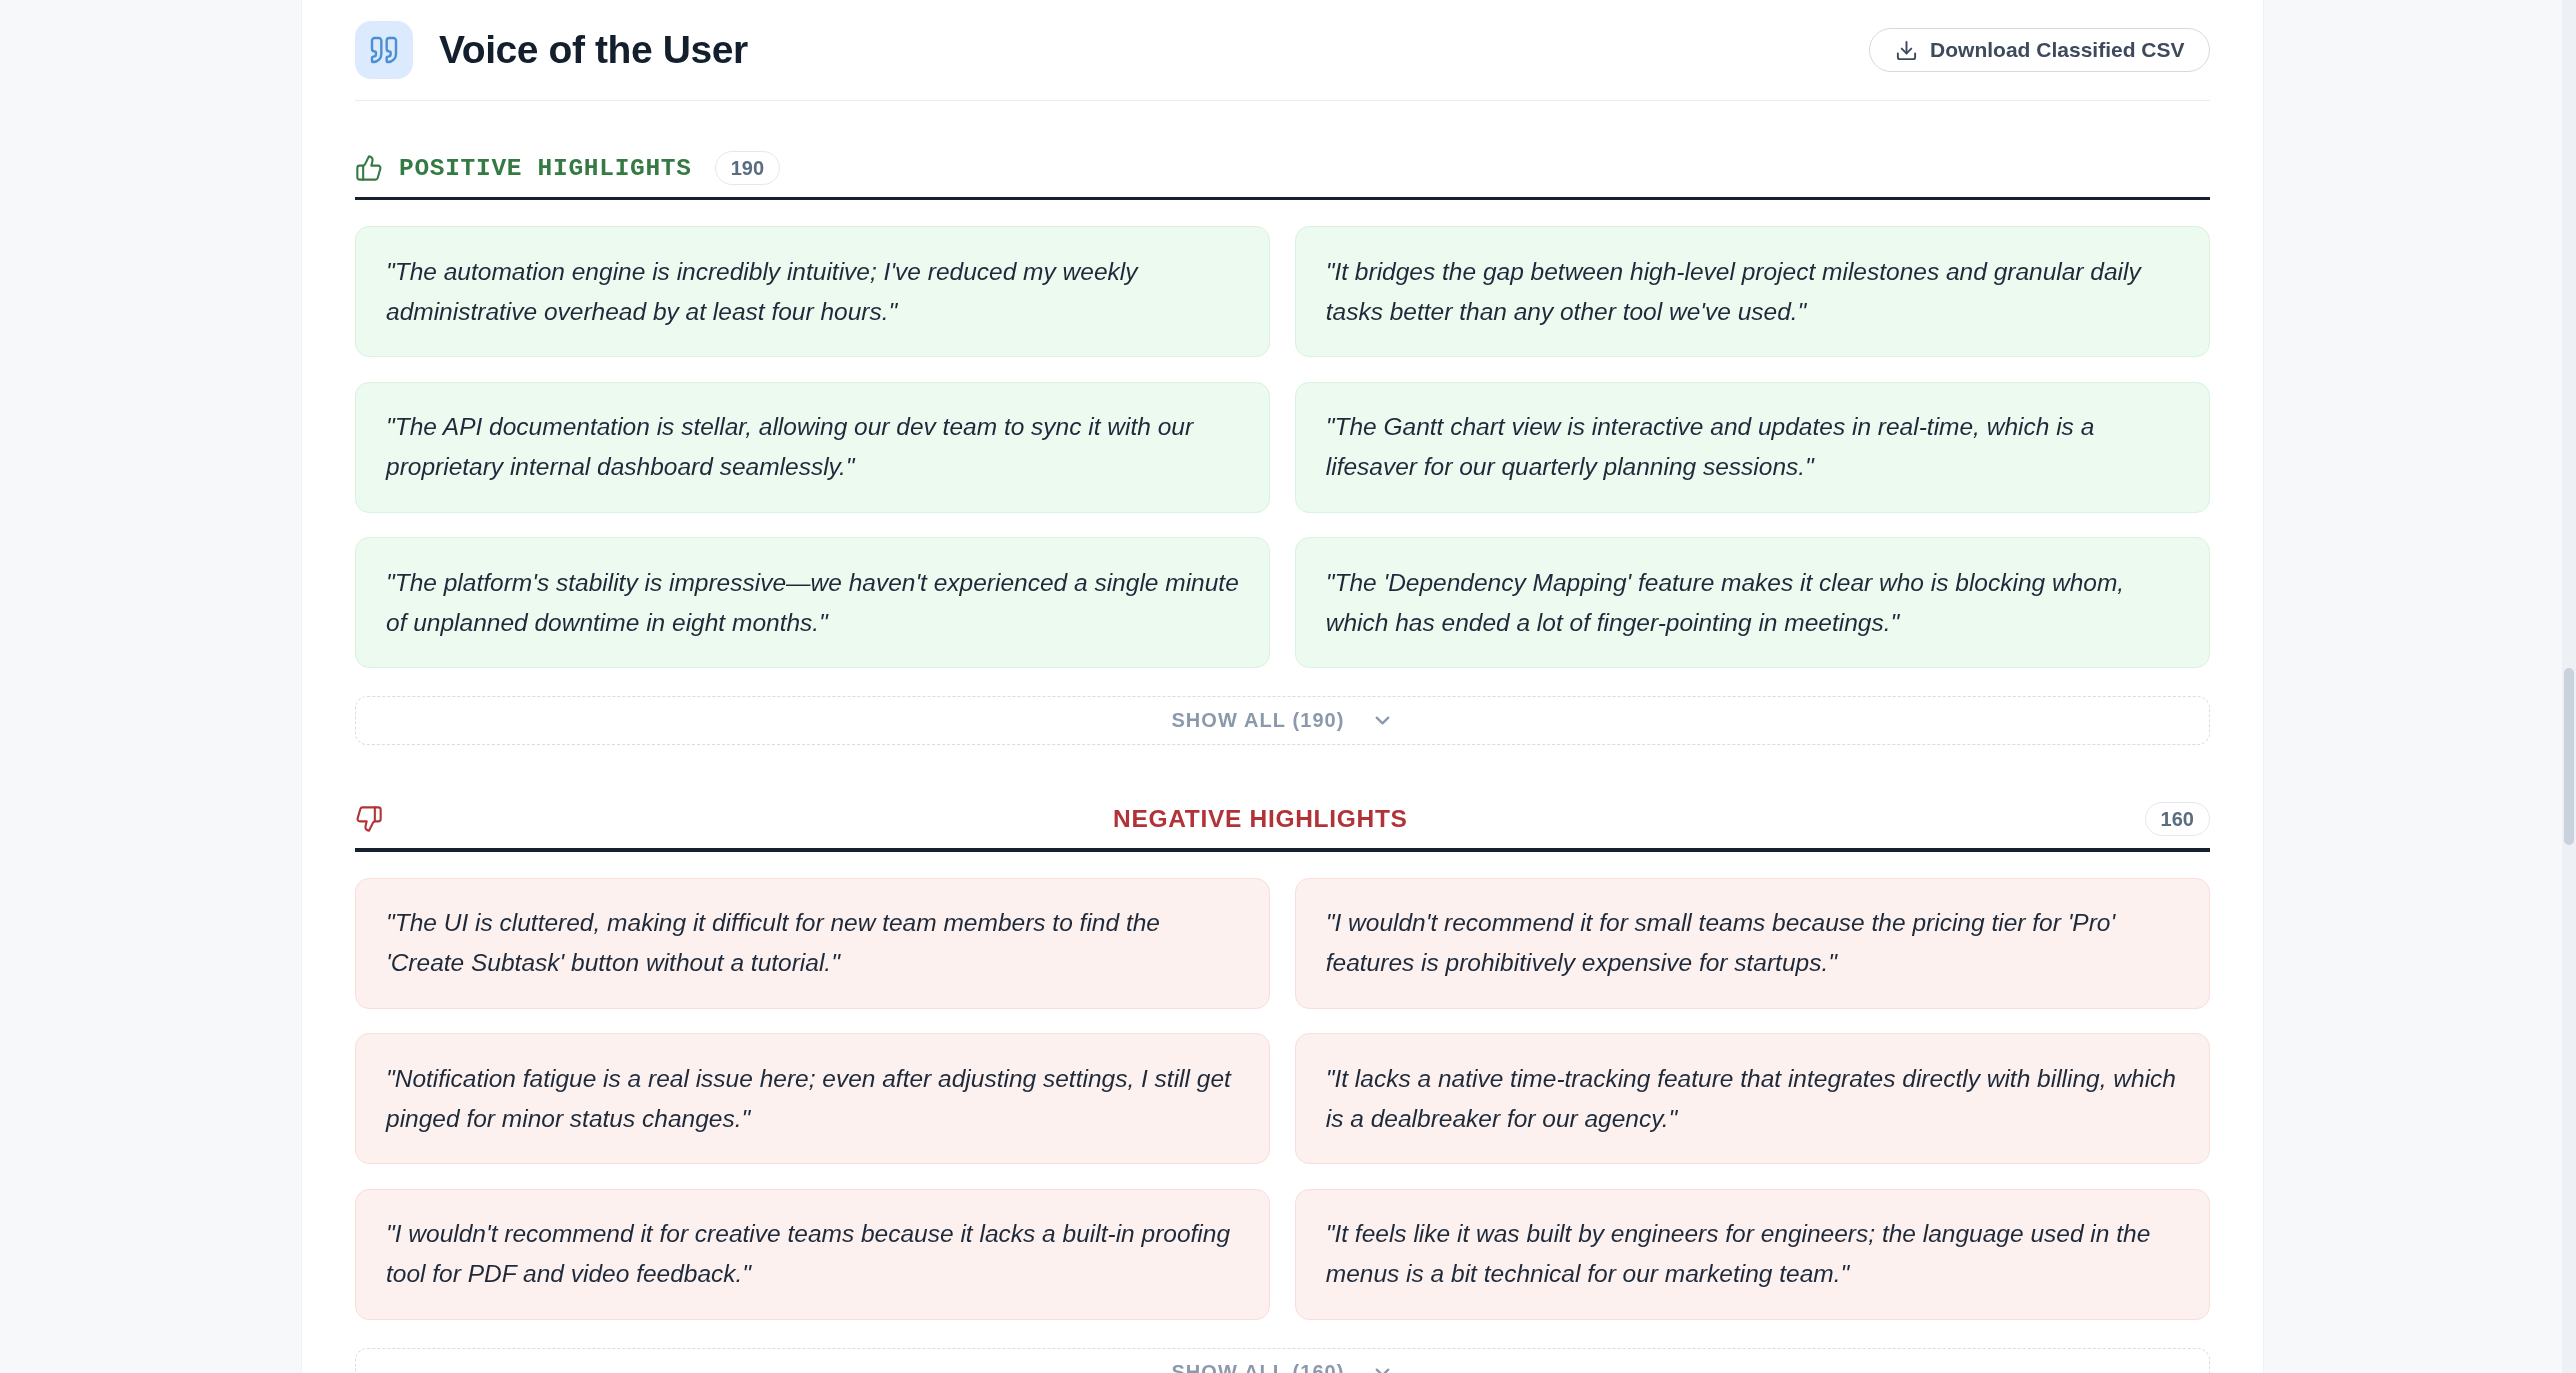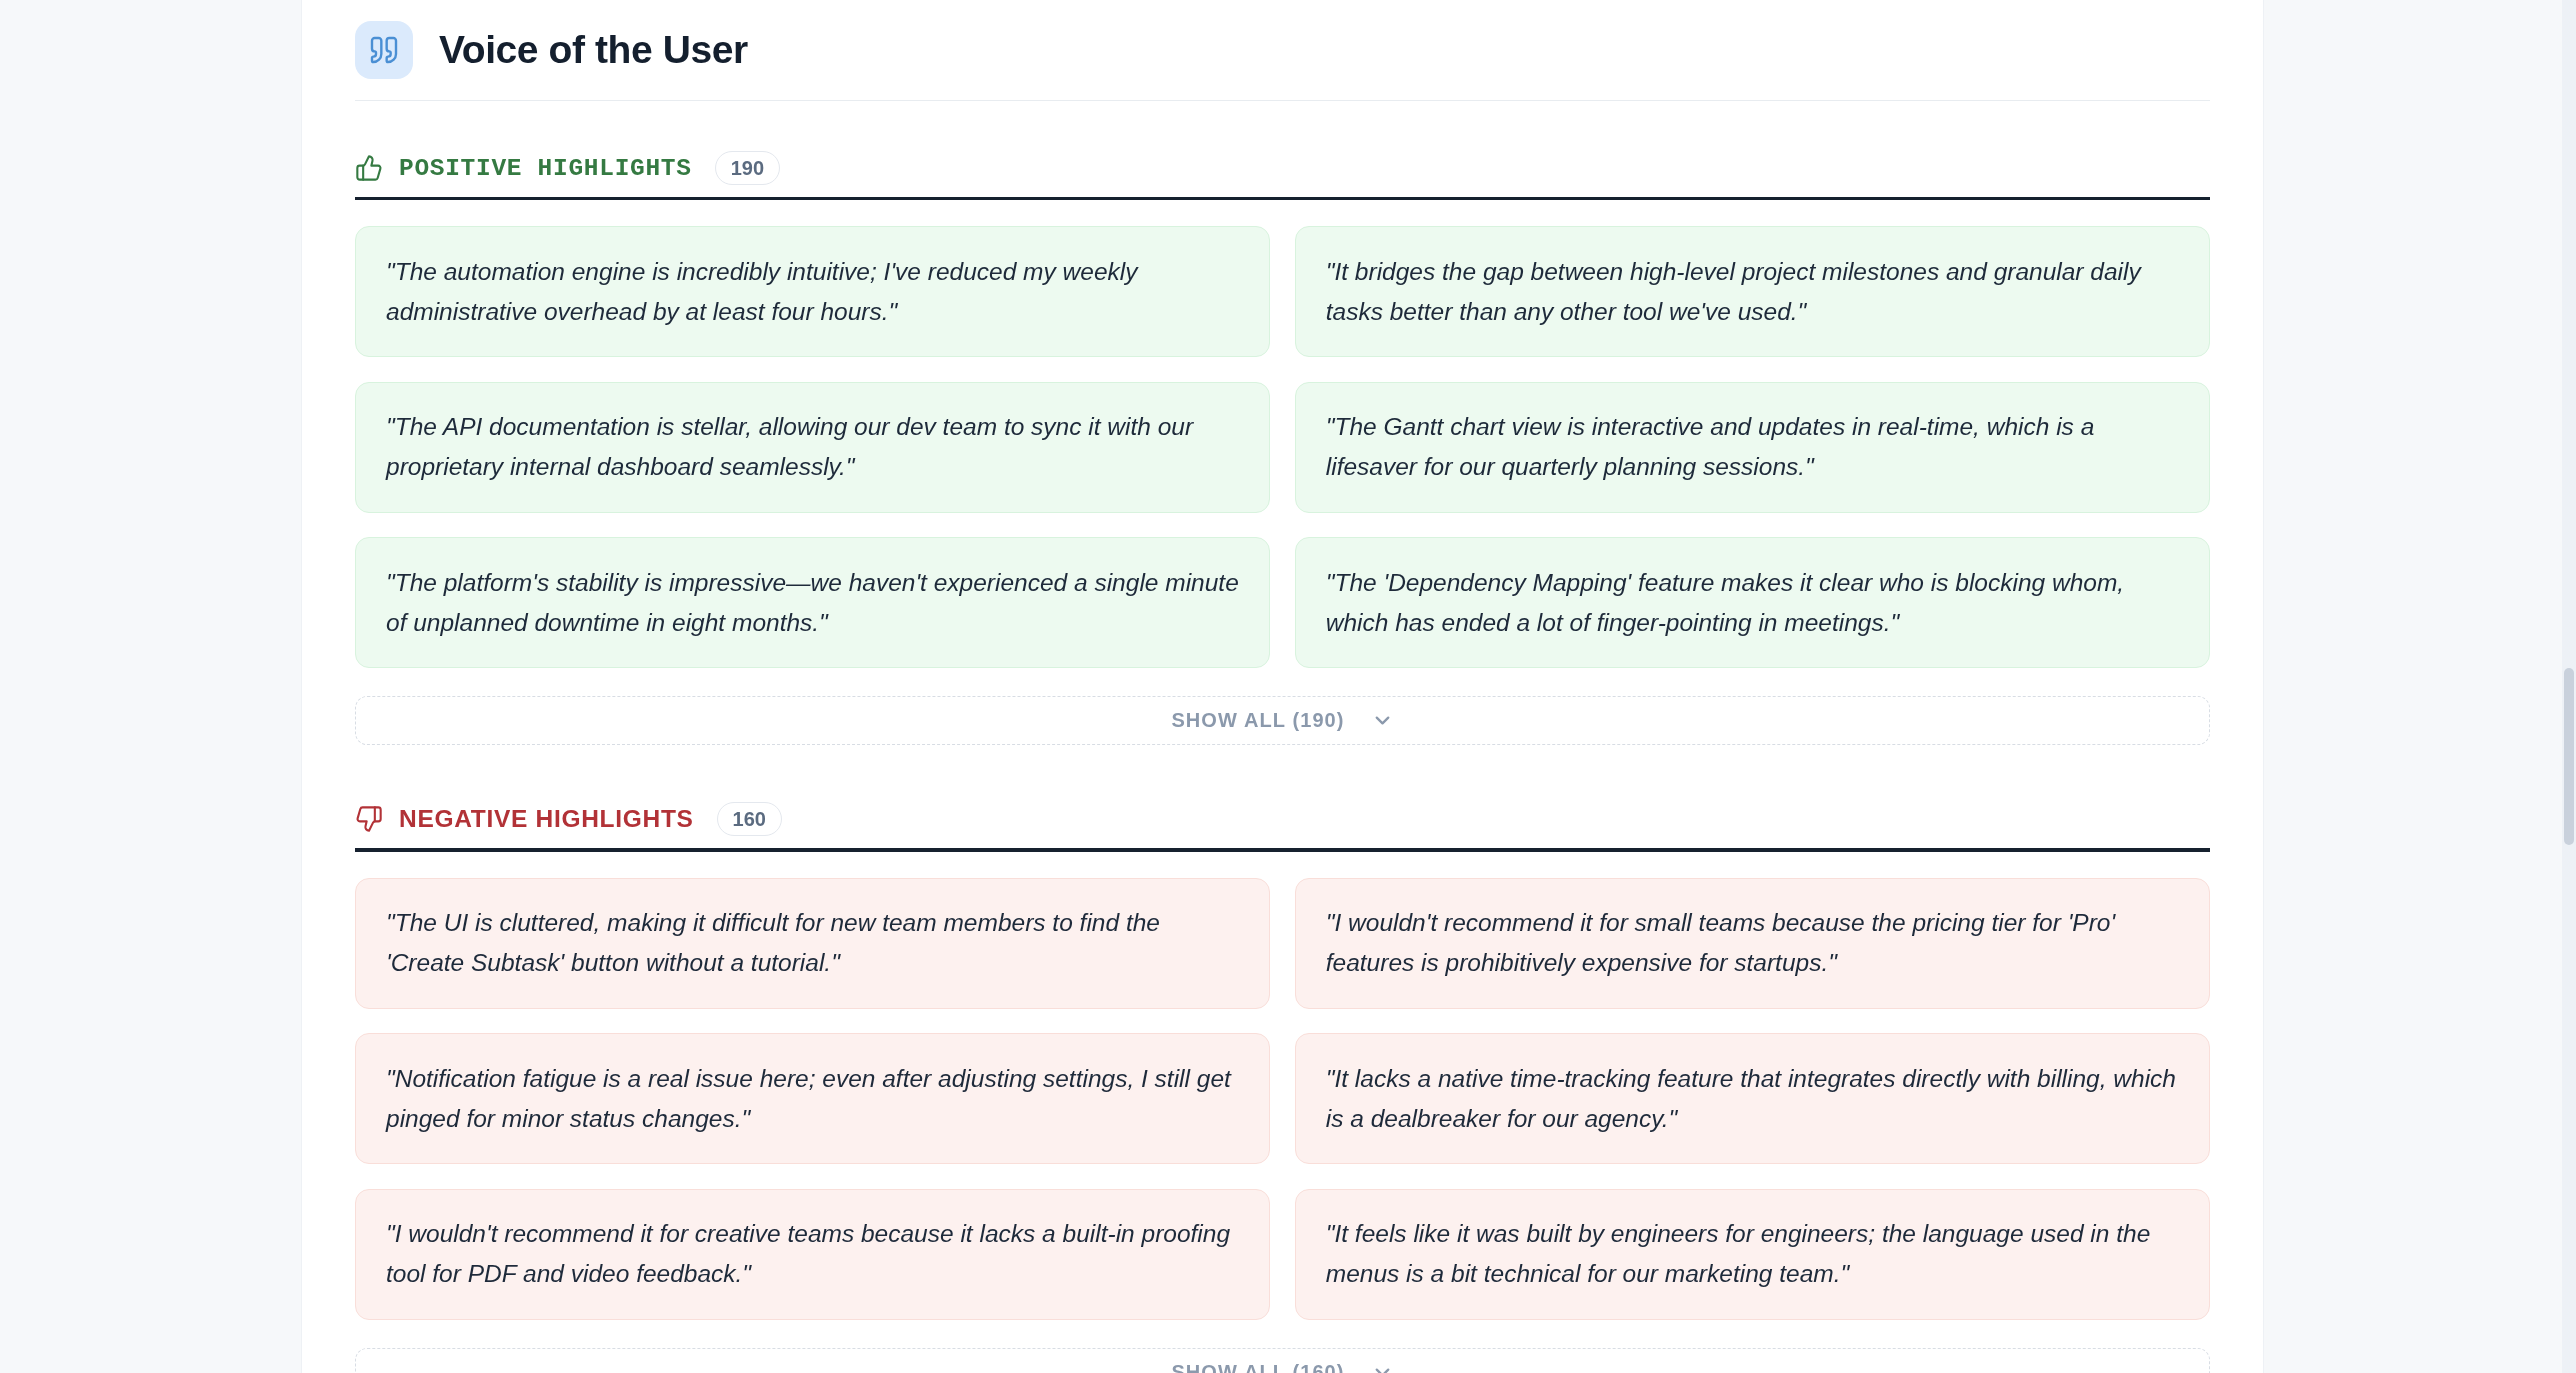--- a/index.html
+++ b/index.html
@@ -47,21 +47,21 @@
   .header-divider {
     border-bottom: 0.9px solid #e8ecf0;
     margin-top: 14px;
   }
 
   
   .section-head {
     display: flex; align-items: center; gap: 16px;
     margin-top: 47px; height: 40px;
   }
-  .section-head.negative-head { margin-top: 54px; }
+  .section-head.negative-head { margin-top: 54px; justify-content: space-between; }
   .section-label {
     font-size: 24.5px; font-weight: 700; letter-spacing: 0.7px;
   }
   .positive-label { color: #357a42; font-family: Liberation Mono, monospace; }
   .negative-label { color: #b23237; }
   .count-badge {
     margin-left: 7px;
     border: 1.8px solid #e4e8ee; border-radius: 21px;
     background: #ffffff;
     padding: 4.4px 15px;
@@ -129,20 +129,30 @@
         <div class="quote-badge">
           <span>
             <svg width="32" height="32" viewBox="0 0 24 24" fill="none" stroke="#4a8fd4" stroke-width="1.8" stroke-linecap="round" stroke-linejoin="round">
               <path d="M16 3a2 2 0 0 0-2 2v6a2 2 0 0 0 2 2 1 1 0 0 1 1 1v1a2 2 0 0 1-2 2 1 1 0 0 0-1 1v2a1 1 0 0 0 1 1 6 6 0 0 0 6-6V5a2 2 0 0 0-2-2z"></path>
               <path d="M5 3a2 2 0 0 0-2 2v6a2 2 0 0 0 2 2 1 1 0 0 1 1 1v1a2 2 0 0 1-2 2 1 1 0 0 0-1 1v2a1 1 0 0 0 1 1 6 6 0 0 0 6-6V5a2 2 0 0 0-2-2z"></path>
             </svg>
           </span>
         </div>
         <h1 class="page-title">Voice of the User</h1>
       </div>
+      <button class="download-btn">
+        <span>
+          <svg width="23" height="23" viewBox="0 0 24 24" fill="none" stroke="#3d4a5c" stroke-width="2" stroke-linecap="round" stroke-linejoin="round">
+            <path d="M21 15v4a2 2 0 0 1-2 2H5a2 2 0 0 1-2-2v-4"></path>
+            <polyline points="7 10 12 15 17 10"></polyline>
+            <line x1="12" x2="12" y1="15" y2="3"></line>
+          </svg>
+        </span>
+        <span>Download Classified CSV</span>
+      </button>
     </div>
     <div class="header-divider"></div>
 
     <div class="section-head">
       <span>
         <svg width="28" height="28" viewBox="0 0 24 24" fill="none" stroke="#357a42" stroke-width="1.8" stroke-linecap="round" stroke-linejoin="round">
           <path d="M7 10v12"></path>
           <path d="M15 5.88 14 10h5.83a2 2 0 0 1 1.92 2.56l-2.33 8A2 2 0 0 1 17.5 22H4a2 2 0 0 1-2-2v-8a2 2 0 0 1 2-2h2.76a2 2 0 0 0 1.79-1.11L12 2a3.13 3.13 0 0 1 3 3.88Z"></path>
         </svg>
       </span>

